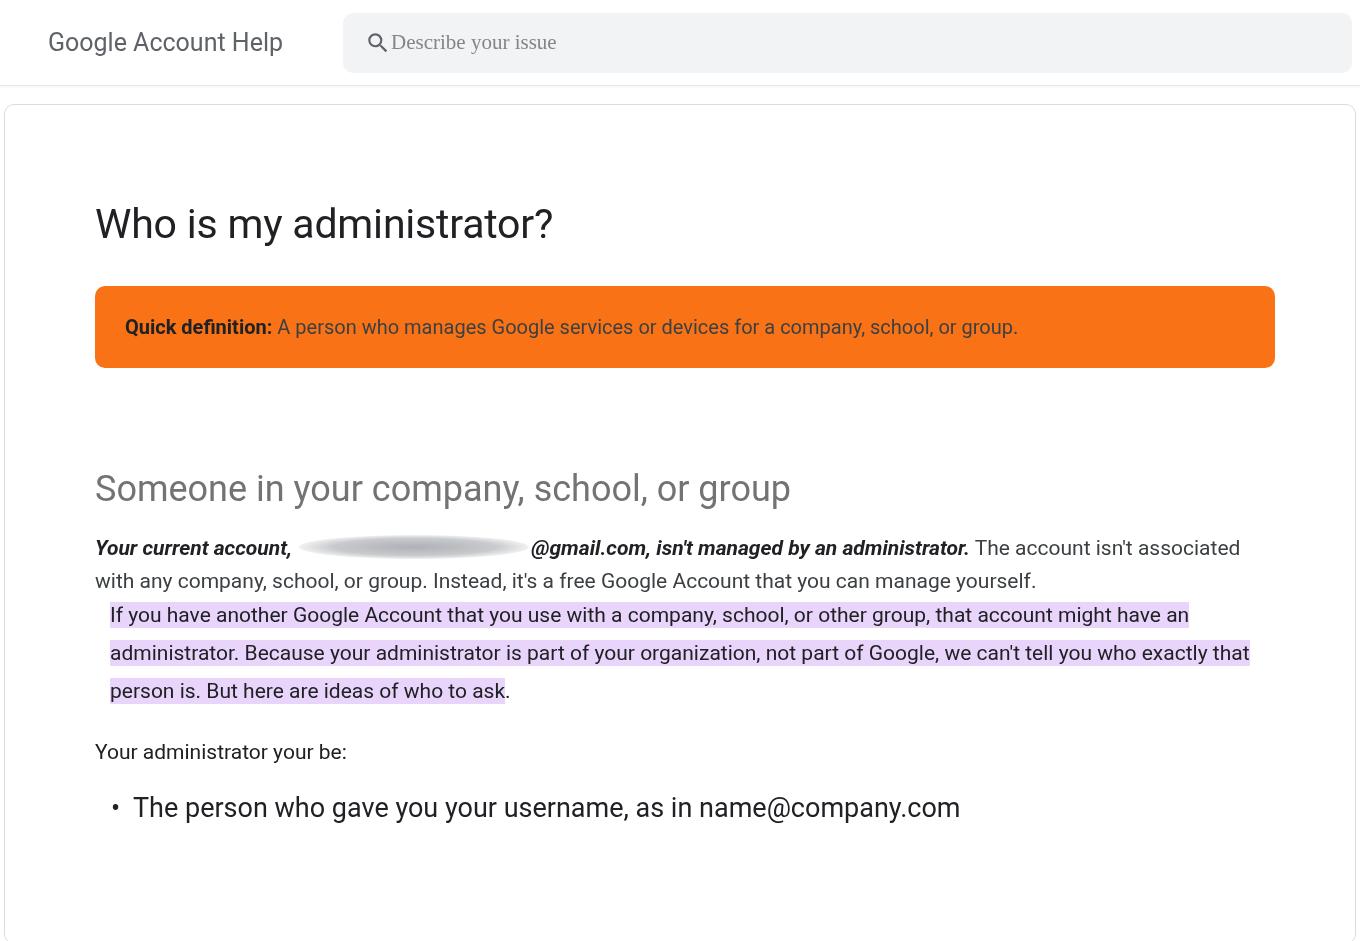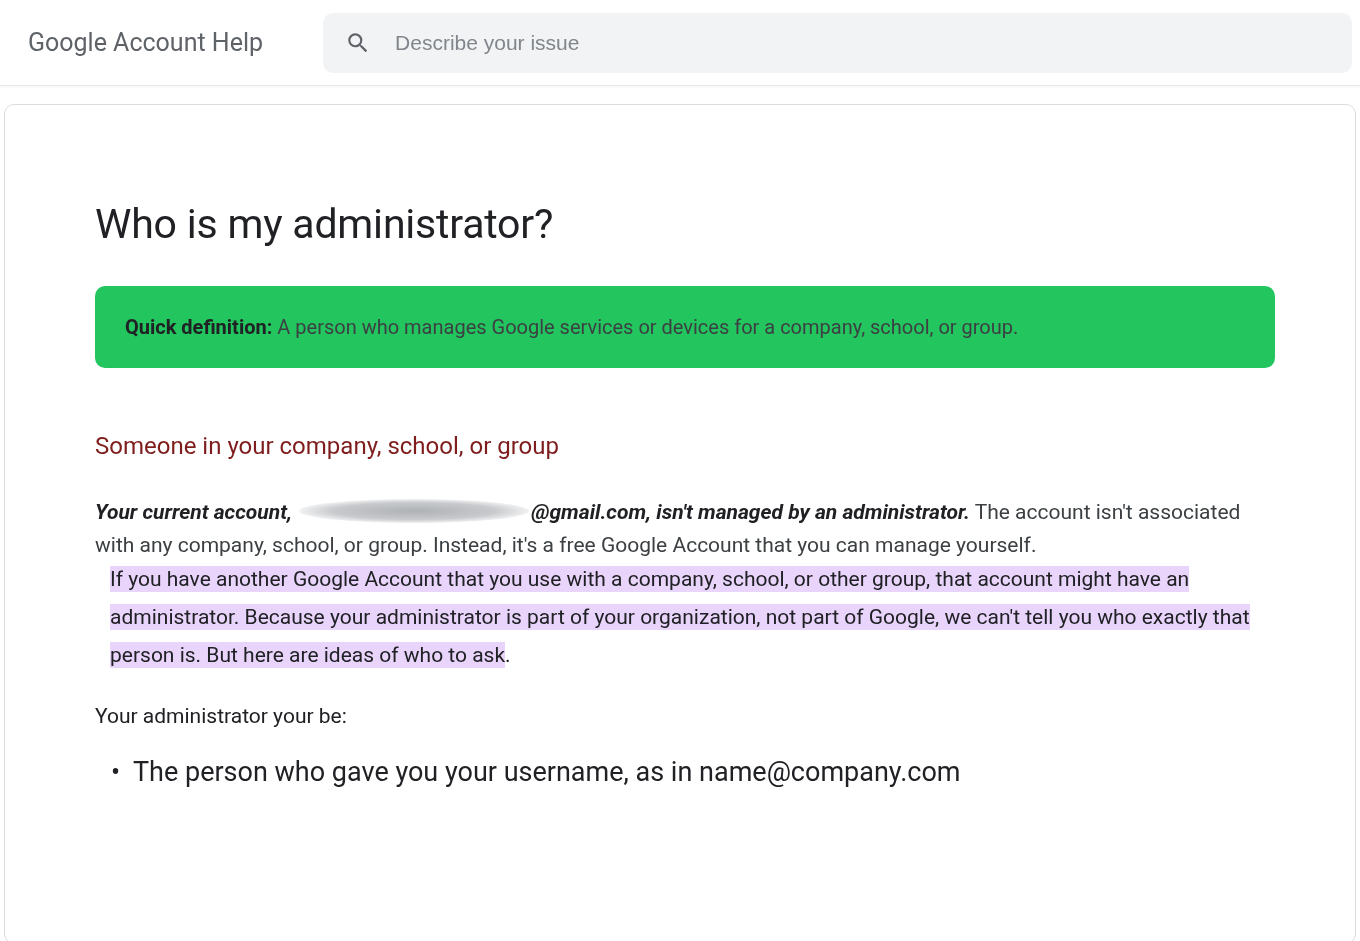--- a/index.html
+++ b/index.html
@@ -16,21 +16,21 @@
       display: flex;
       align-items: center;
       padding: 12px 0;
       border-bottom: 1px solid #e8eaed;
       box-shadow: 0 1px 2px rgba(0,0,0,0.05);
       height: 86px;
     }
     .header-title {
       font-size: 25px;
       color: #5f6368;
-      padding-left: 28px;
+      padding-left: 48px;
       padding-right: 60px;
       white-space: nowrap;
       font-weight: 400;
     }
     .search-box {
       display: flex;
       align-items: center;
       background: #f1f3f4;
       border-radius: 10px;
       flex: 1;
@@ -43,59 +43,58 @@
       height: 26px;
       fill: #5f6368;
       flex-shrink: 0;
     }
     .search-input {
       border: none;
       background: transparent;
       outline: none;
       font-size: 21px;
       color: #5f6368;
-      margin-left: 24px;
       width: 100%;
-      font-family: Liberation Sans, sans-serif;
+      font-family: Liberation Serif, serif;
     }
     .search-input::placeholder {
       color: #80868b;
     }
     .content-card {
       margin: 18px 4px 0 4px;
       border: 1px solid #dadce0;
       border-radius: 10px;
       padding: 95px 80px 40px 90px;
       min-height: 840px;
     }
     .page-title {
       font-size: 41px;
       font-weight: 400;
       color: #202124;
       margin-bottom: 38px;
       letter-spacing: -0.2px;
     }
     .quick-def-box {
-      background: #22c55e;
+      background: #f97316;
       border-radius: 10px;
       padding: 26px 30px;
       font-size: 20px;
       color: #3c4043;
-      margin-bottom: 64px;
+      margin-bottom: 100px;
       line-height: 1.5;
     }
     .quick-def-label {
       font-weight: 700;
       color: #202124;
     }
     .section-heading {
-      font-size: 24px;
+      font-size: 36px;
       font-weight: 400;
-      color: #7f1d1d;
-      margin-bottom: 36px;
+      color: #737373;
+      margin-bottom: 22px;
     }
     .account-line {
       font-size: 21px;
       font-style: italic;
       font-weight: 700;
       color: #202124;
       line-height: 1.55;
     }
     .redacted {
       display: inline-block;

